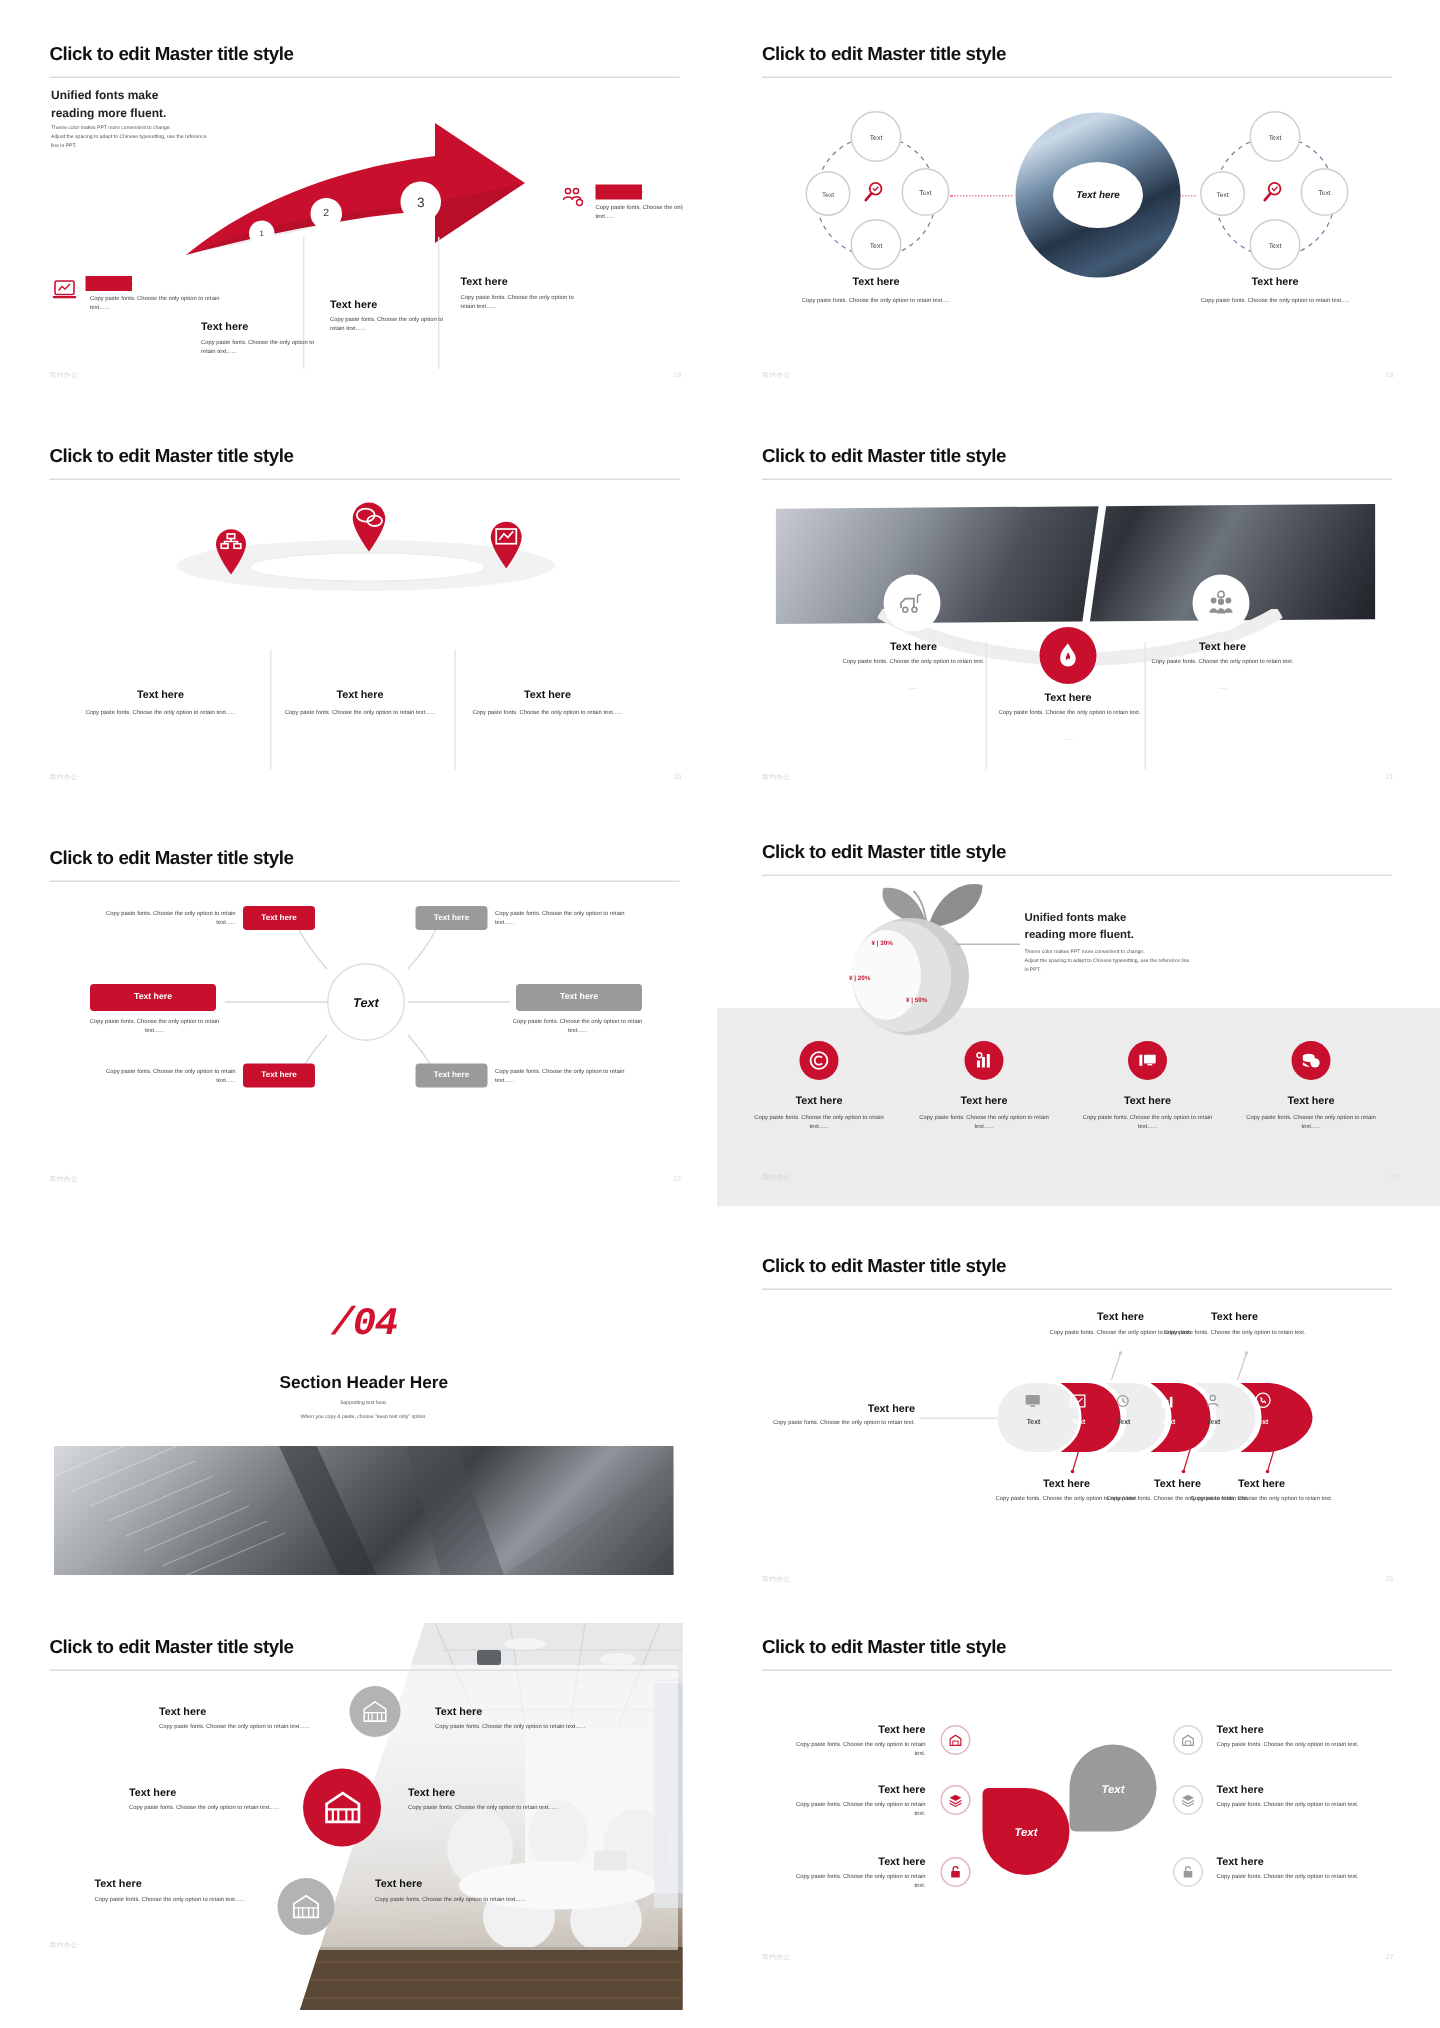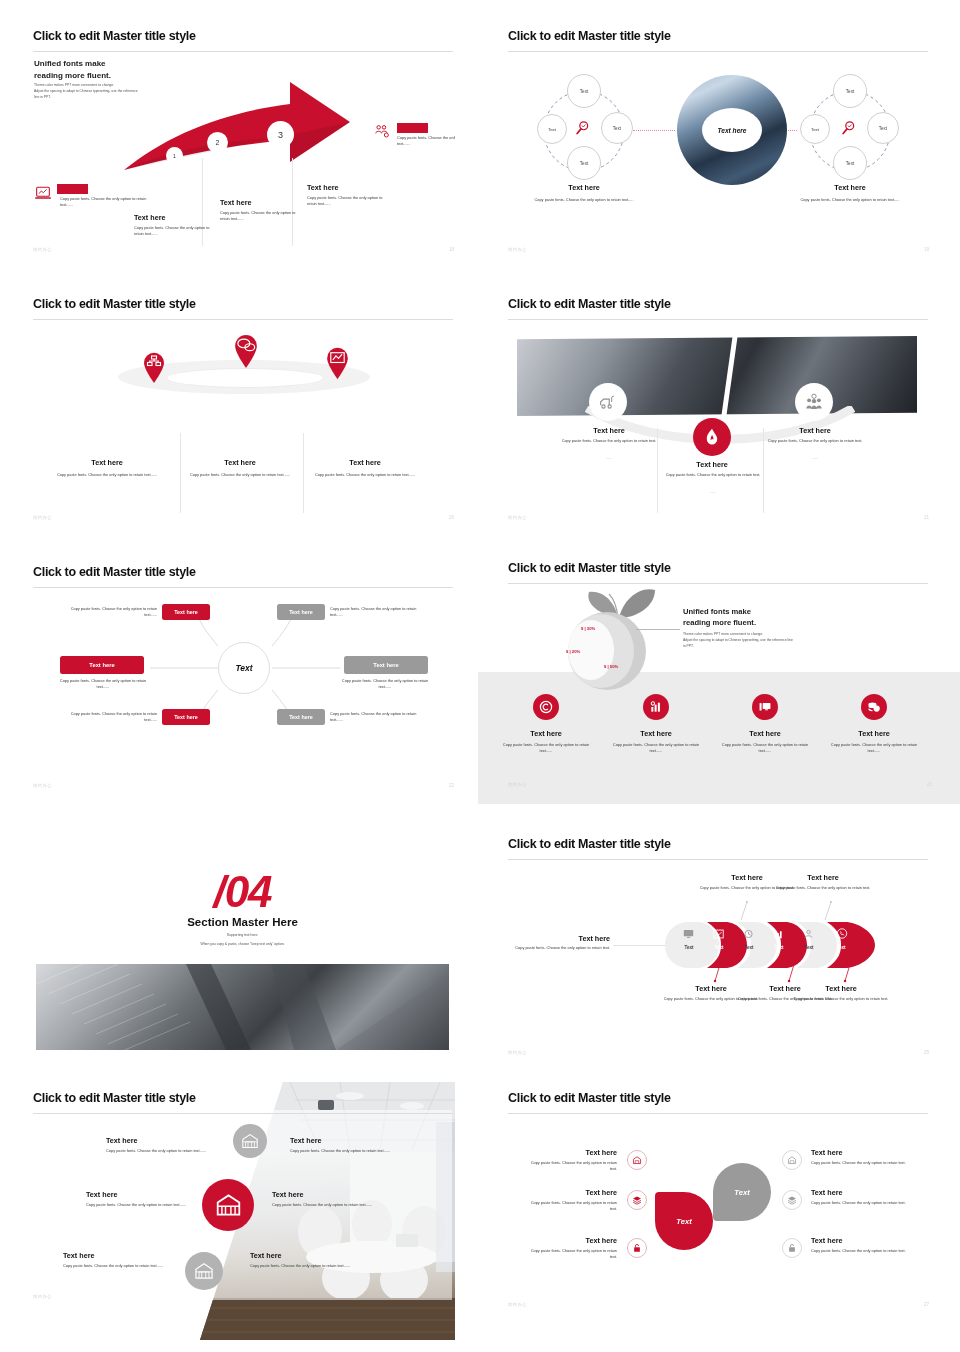--- a/index.html
+++ b/index.html
@@ -411,22 +411,22 @@
       </svg>
     </div>
     <div class="h2 ctr" style="position:absolute;left:354px;top:177px;width:84px;">Text here</div>
     <div class="body-s ctr" style="position:absolute;left:348px;top:190px;width:96px;">Copy paste fonts. Choose the only option to retain text......</div>
 
     <div class="foot-brand" style="left:30px;top:230px;">简约办公</div>
     <div class="foot-num" style="right:28px;top:230px;">23</div>
   </div>
 
   <div class="slide" style="left:30px;top:840px;width:425px;height:230px;">
-    <div style="position:absolute;left:0;top:27px;width:425px;text-align:center;font-size:44px;font-weight:bold;color:#D2122E;letter-spacing:-1px;font-style:italic;">/04</div>
-    <div style="position:absolute;left:0;top:76px;width:425px;text-align:center;font-size:11.5px;font-weight:bold;color:#111;">Section Master Here</div>
+    <div style="position:absolute;left:0;top:27px;width:425px;text-align:center;font-size:26px;font-weight:bold;color:#D2122E;letter-spacing:-1px;font-style:italic;font-family:Liberation Mono, monospace;">/04</div>
+    <div style="position:absolute;left:0;top:76px;width:425px;text-align:center;font-size:11.5px;font-weight:bold;color:#111;">Section Header Here</div>
     <div class="tiny ctr" style="position:absolute;left:0;top:93px;width:425px;">Supporting text here.</div>
     <div class="tiny ctr" style="position:absolute;left:0;top:102px;width:425px;">When you copy &amp; paste, choose "keep text only" option.</div>
 
     <div class="photo-c" style="position:absolute;left:6px;top:124px;width:413px;height:86px;"></div>
     <svg style="position:absolute;left:6px;top:124px;" width="413" height="86" viewBox="0 0 413 86">
       <g stroke="#ffffff" stroke-width="0.7" opacity="0.33">
         <path d="M0 20 L70 -10 M12 30 L82 0 M24 40 L94 10 M36 50 L106 20 M48 60 L118 30 M60 70 L130 40 M72 80 L142 50 M84 88 L154 58"></path>
       </g>
       <path d="M150 0 L190 86 L215 86 L175 0 Z" fill="#2f3338" opacity="0.55"></path>
       <path d="M235 0 L258 86 L300 86 L268 0 Z" fill="#4a4e54" opacity="0.45"></path>

